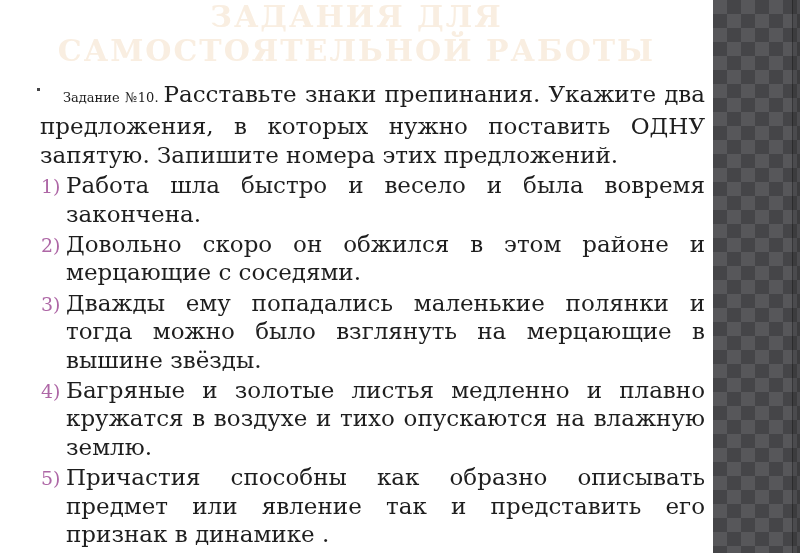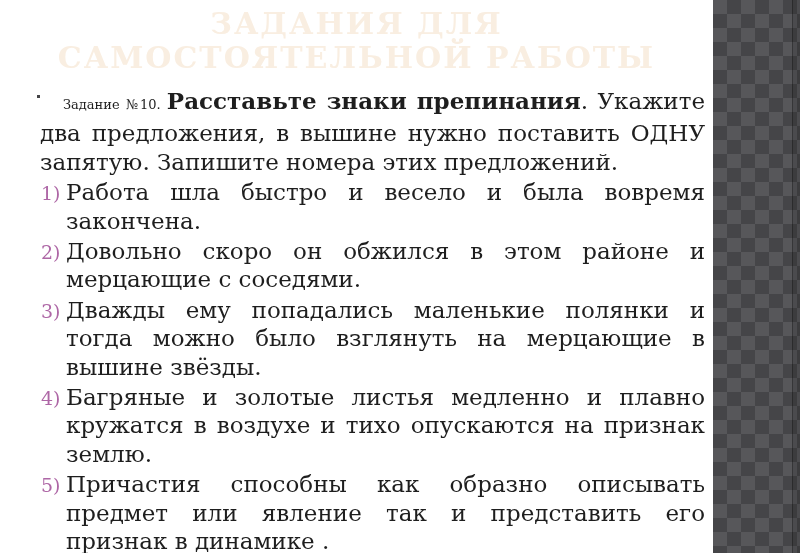--- a/index.html
+++ b/index.html
@@ -8,21 +8,20 @@
     width:800px; height:553px;
     background:#ffffff;
     overflow:hidden;
     font-family:"DejaVu Serif", serif;
     color:#1e1e1e;
   }
 
   
   .title {
     margin:0;
-    padding-top:7px;
     width:713px;
     text-align:center;
     font-size:30px;
     line-height:34px;
     font-weight:bold;
     letter-spacing:2px;
     text-transform:uppercase;
     color:#f9eee1;
   }
 
@@ -39,21 +38,21 @@
     text-align-last:left;
     text-indent:23px;
   }
   .bullet-dot {
     position:absolute;
     left:-3px; top:8px;
     width:3px; height:3px;
     background:#444446;
   }
   .task-label, .task-sep { font-size:13px; }
-  .task-bold { font-weight:bold; }
+  .task-bold { font-weight:normal; }
 
   .sentence-list { list-style:none; margin:0; padding:0; }
   .sent {
     position:relative;
     margin:2px 0 0 66px;
     width:639px;
     font-size:23px;
     line-height:28.4px;
     text-align:justify;
     text-align-last:left;
@@ -89,39 +88,39 @@
 </head>
 <body>
 
 <div class="slide">
 
   <h1 class="title">ЗАДАНИЯ ДЛЯ САМОСТОЯТЕЛЬНОЙ РАБОТЫ</h1>
 
   <div class="body">
 
     <div class="task">
-      <span class="bullet-dot"></span><span class="task-label">Задание №10</span><span class="task-sep">. </span><span class="task-bold">Расставьте знаки препинания</span><span class="task-rest">. Укажите два предложения, в вышине нужно поставить ОДНУ запятую. Запишите номера этих предложений.</span>
+      <span class="bullet-dot"></span><span class="task-label">Задание №10</span><span class="task-sep">. </span><span class="task-bold">Расставьте знаки препинания</span><span class="task-rest">. Укажите два предложения, в которых нужно поставить ОДНУ запятую. Запишите номера этих предложений.</span>
     </div>
 
     <ol class="sentence-list">
       <li class="sent">
         <span class="num">1)</span>
         <span class="sent-text">Работа шла быстро и весело и была вовремя закончена.</span>
       </li>
       <li class="sent">
         <span class="num">2)</span>
         <span class="sent-text">Довольно скоро он обжился в этом районе и мерцающие с соседями.</span>
       </li>
       <li class="sent">
         <span class="num">3)</span>
         <span class="sent-text">Дважды ему попадались маленькие полянки и тогда можно было взглянуть на мерцающие в вышине звёзды.</span>
       </li>
       <li class="sent">
         <span class="num">4)</span>
-        <span class="sent-text">Багряные и золотые листья медленно и плавно кружатся в воздухе и тихо опускаются на признак землю.</span>
+        <span class="sent-text">Багряные и золотые листья медленно и плавно кружатся в воздухе и тихо опускаются на влажную землю.</span>
       </li>
       <li class="sent">
         <span class="num">5)</span>
         <span class="sent-text">Причастия способны как образно описывать предмет или явление так и представить его признак в динамике .</span>
       </li>
     </ol>
 
   </div>
 
   <div class="sidebar">

